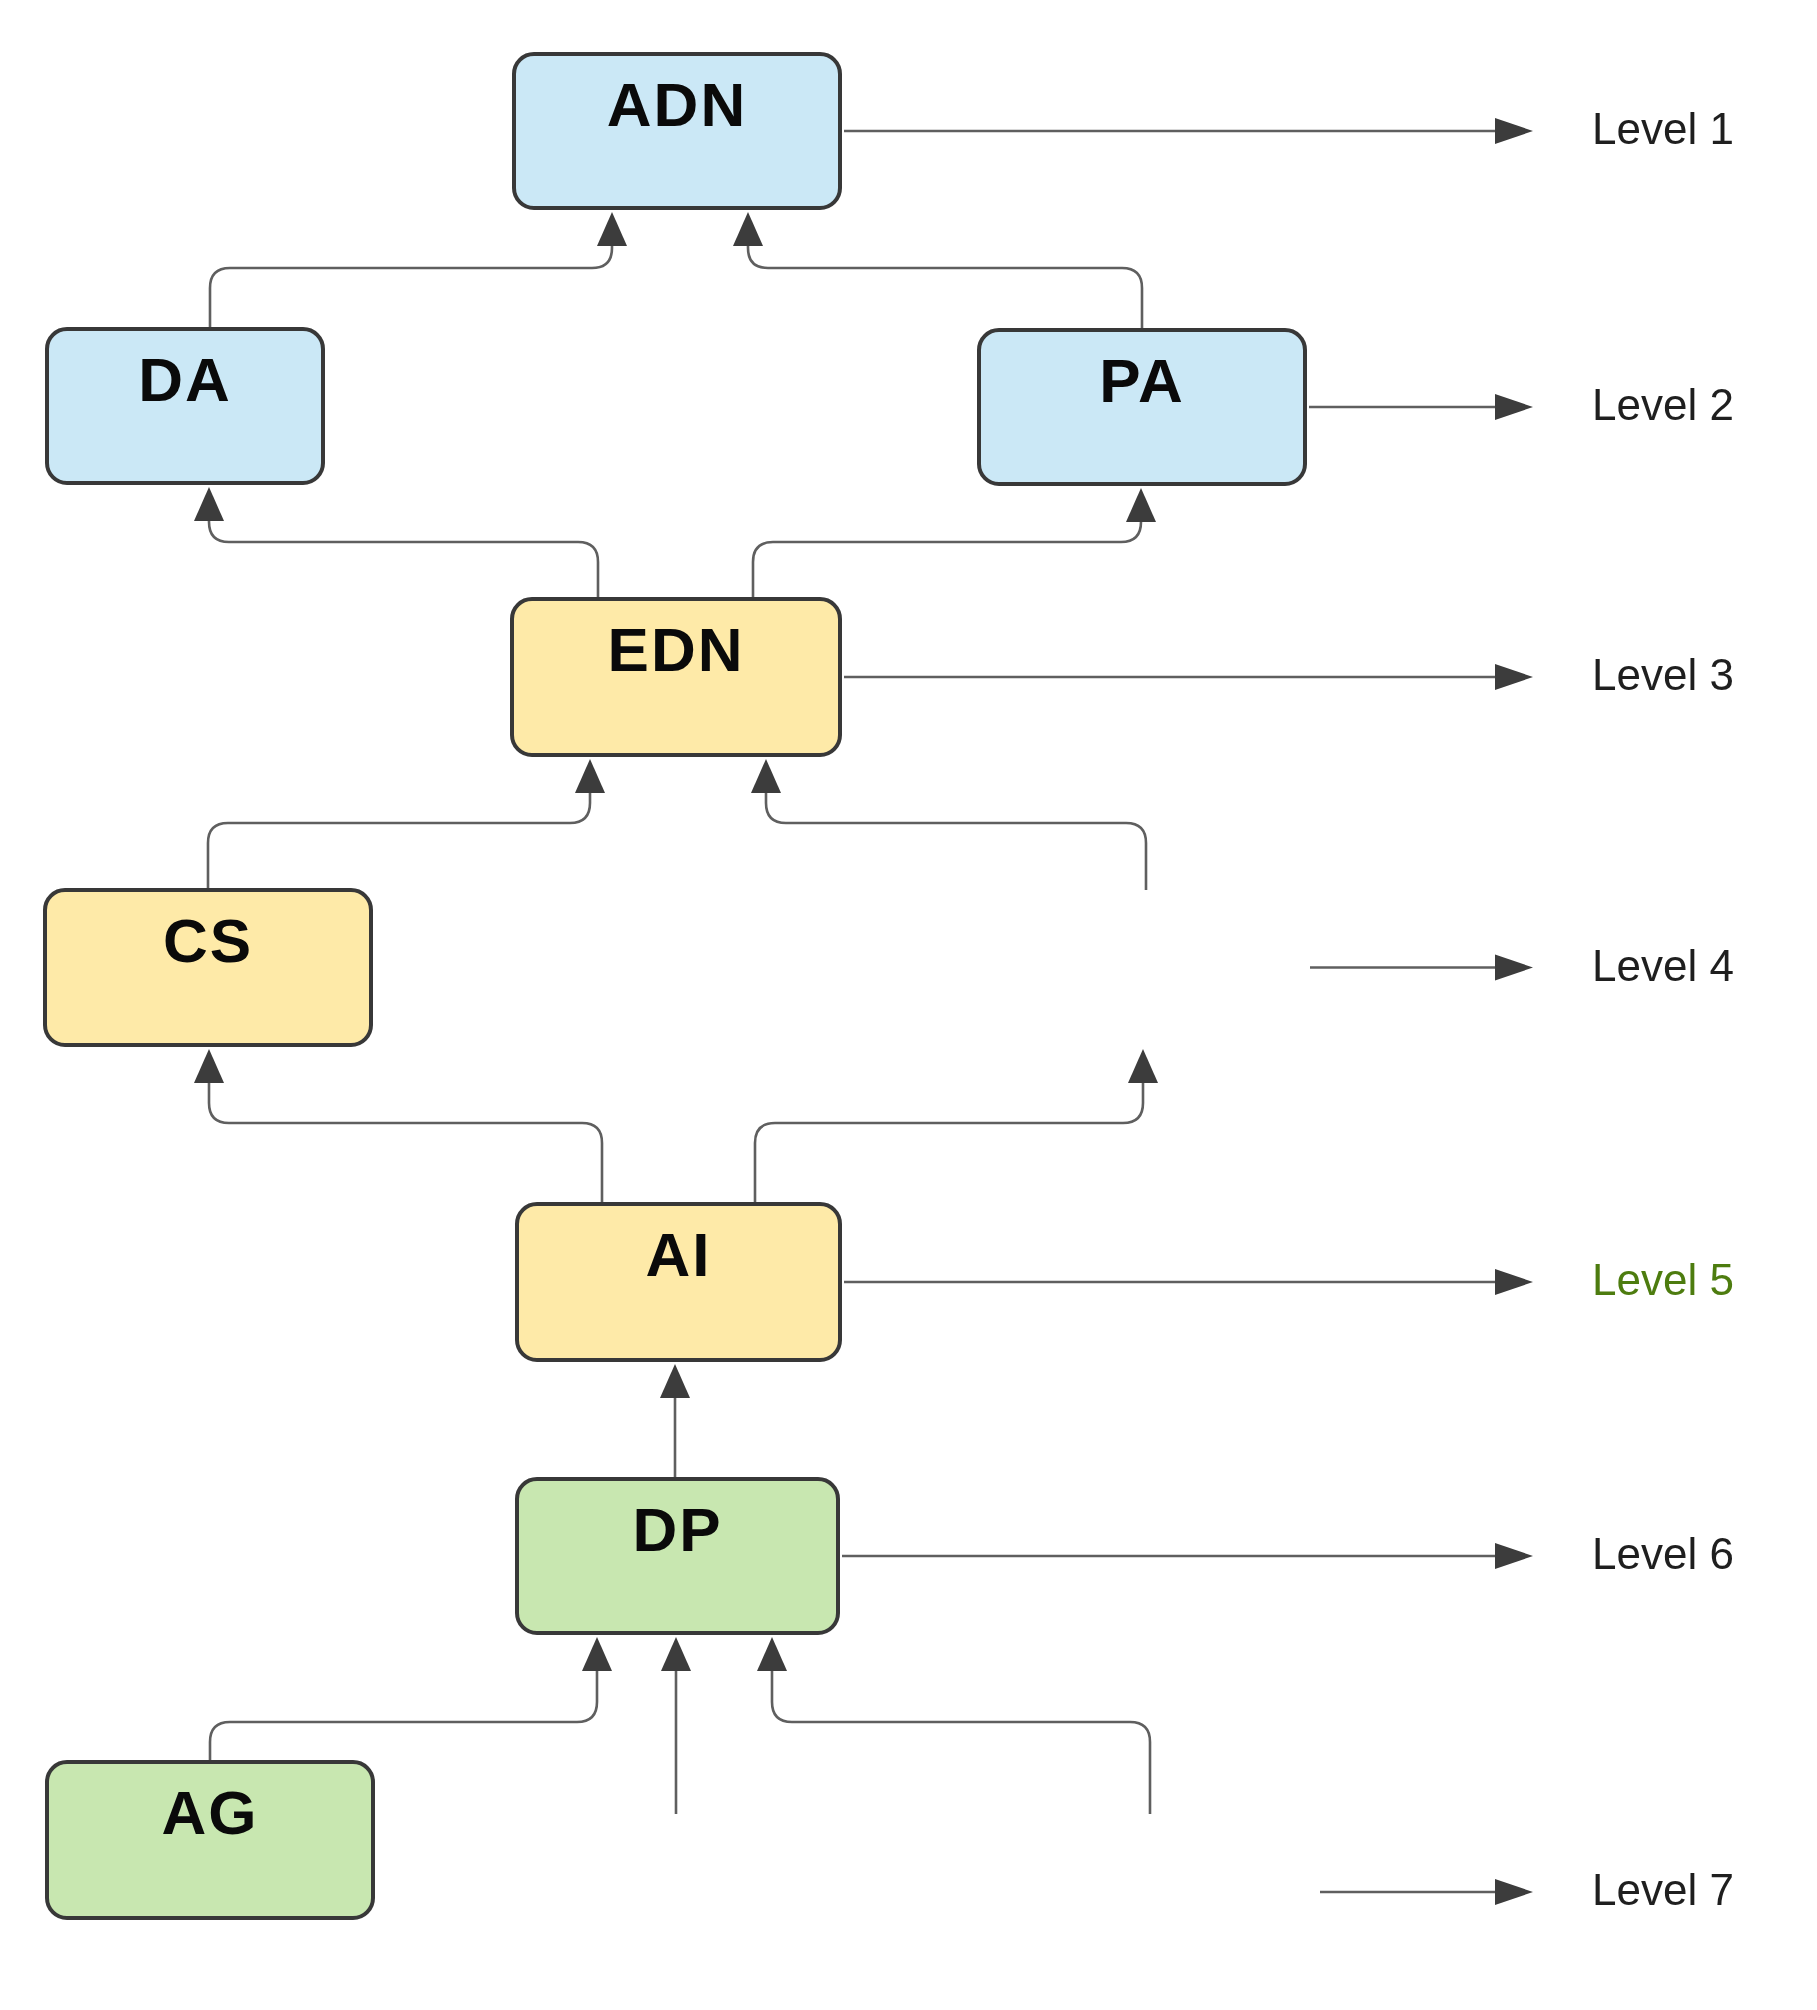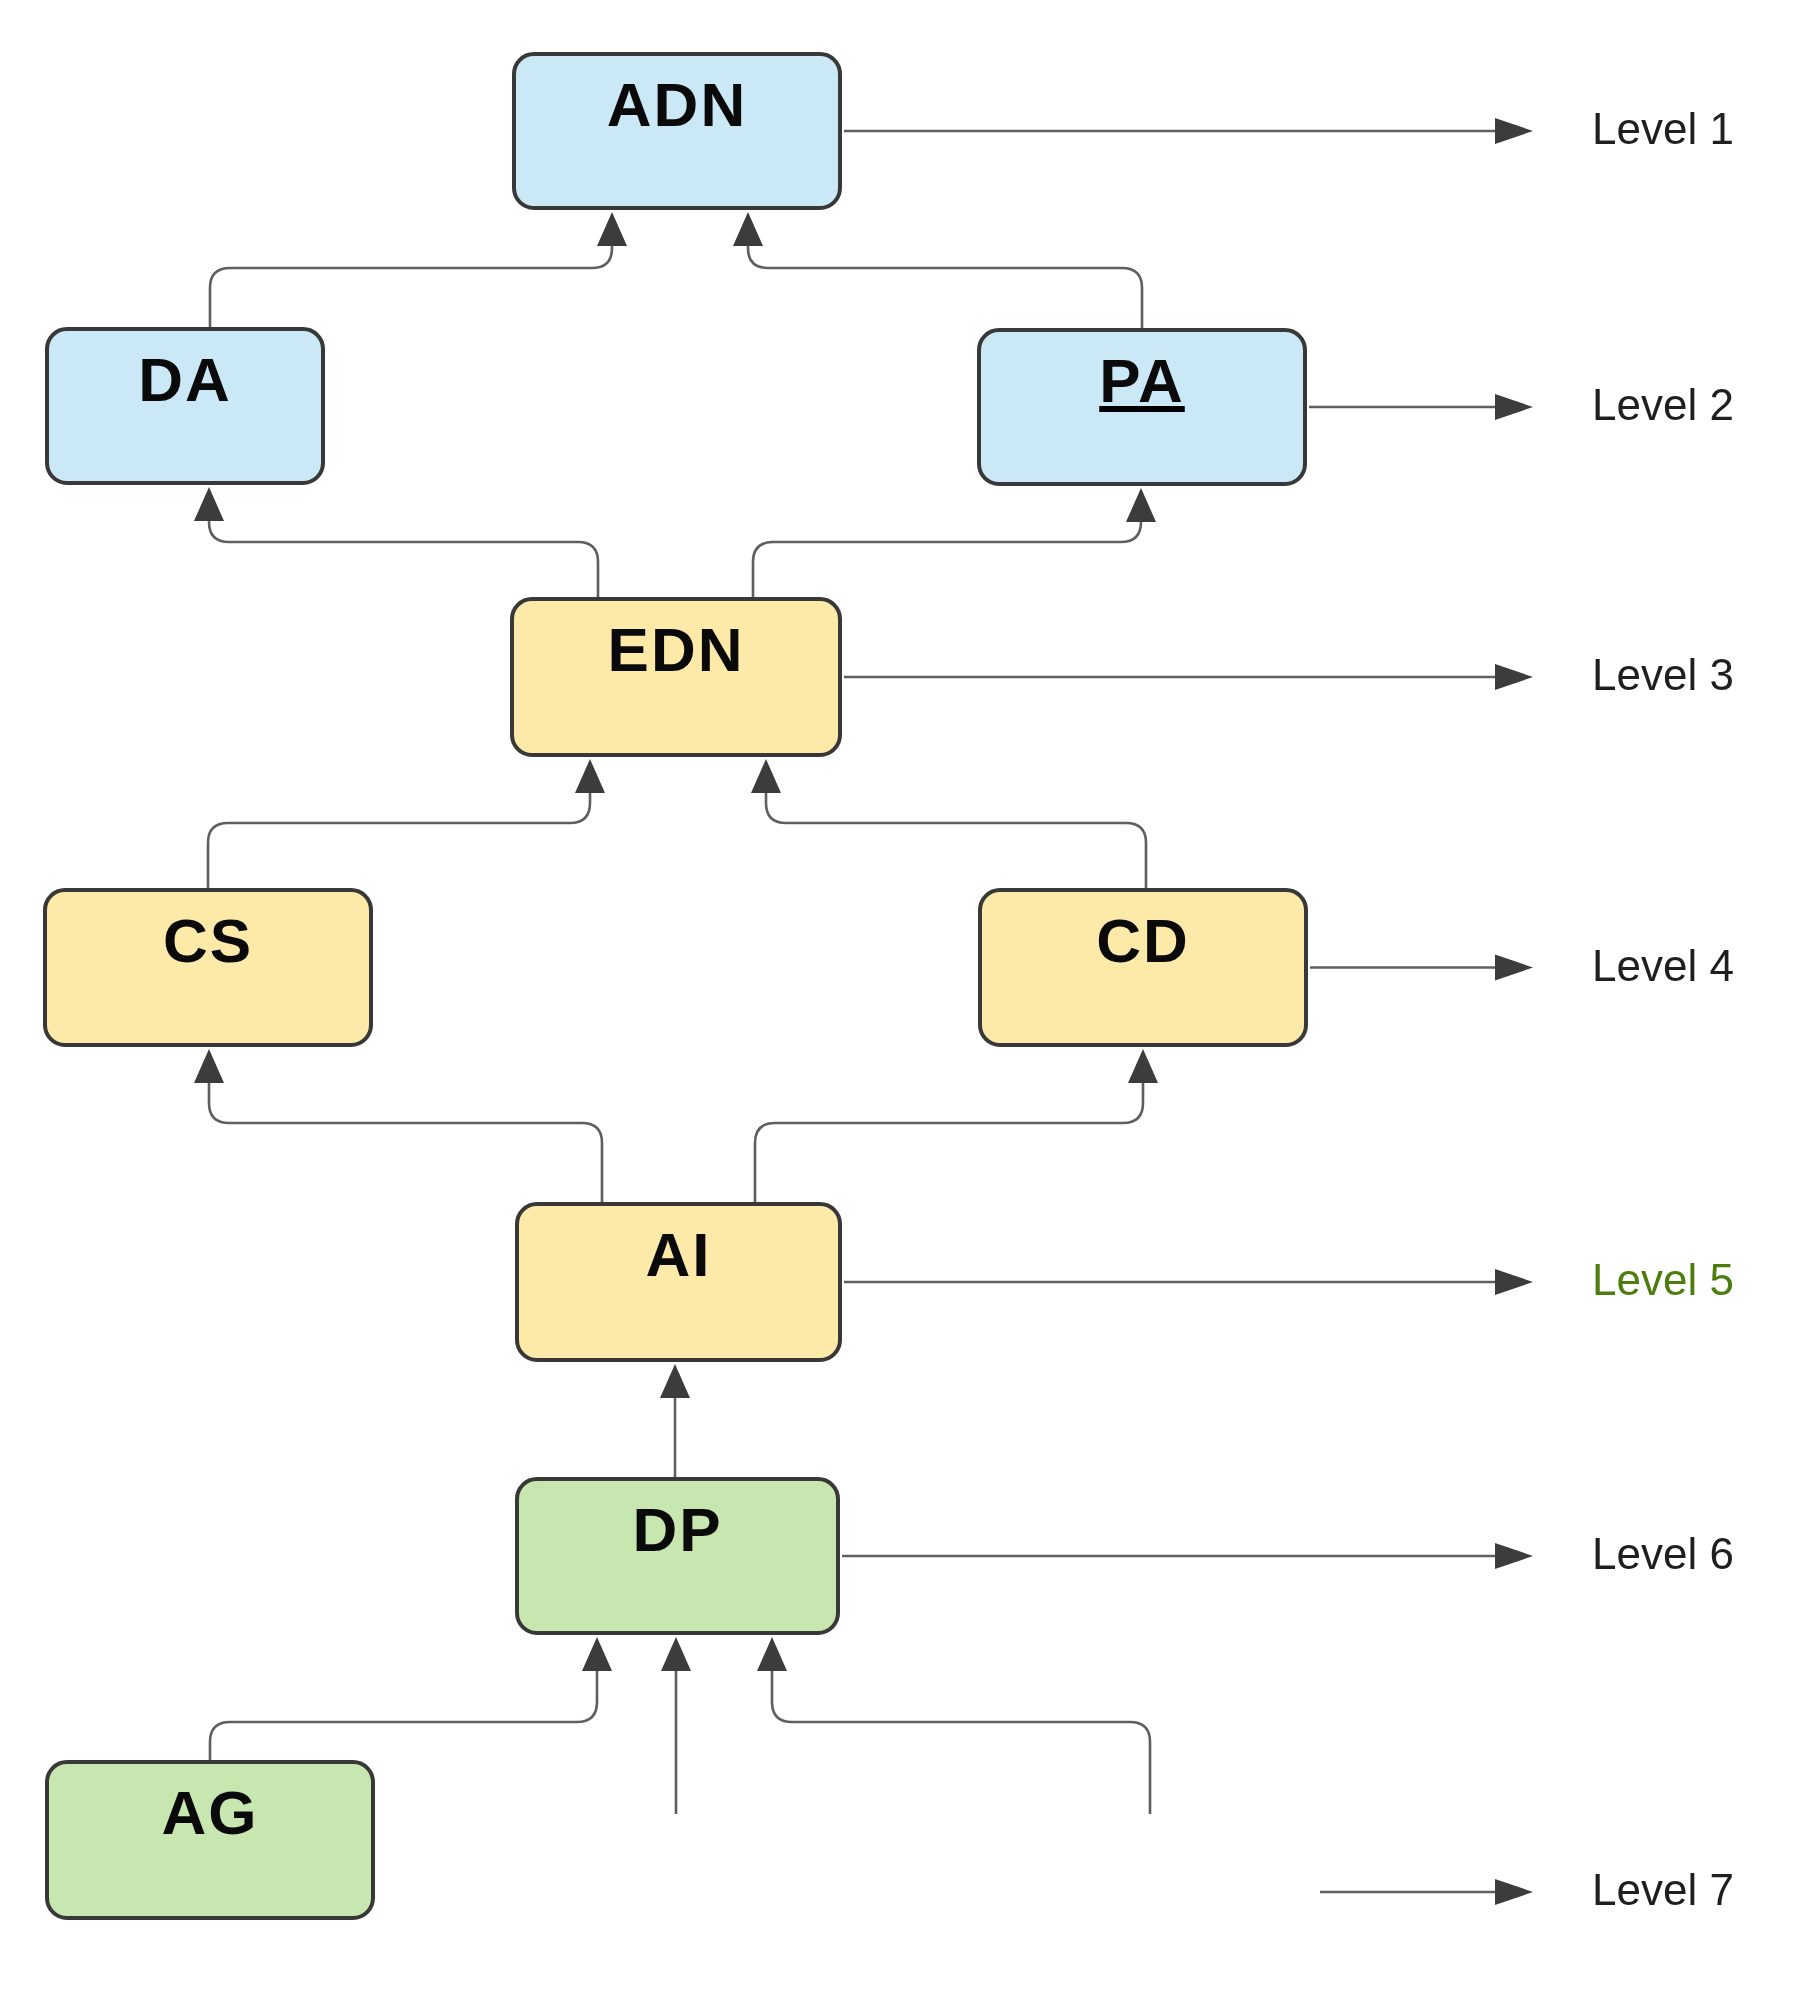--- a/index.html
+++ b/index.html
@@ -96,31 +96,28 @@
       <line x1="1320" y1="1892" x2="1501" y2="1892" stroke="#5f5f5f" stroke-width="2.6"></line>
       <polygon points="1533,1892 1495,1879 1495,1905" fill="#3c3c3c"></polygon>
     </svg>
 
   <div class="node" style="left: 512px; top: 52px; width: 330px; height: 158px; background: rgb(203, 232, 246); border-color: rgb(56, 56, 56);">
     <span class="node-label">ADN</span>
   </div>
   <div class="node" style="left: 45px; top: 327px; width: 280px; height: 158px; background: rgb(203, 232, 246); border-color: rgb(56, 56, 56);">
     <span class="node-label">DA</span>
   </div>
-  <div class="node" style="left: 977px; top: 328px; width: 330px; height: 158px; background: rgb(203, 232, 246); border-color: rgb(56, 56, 56); text-decoration: underline;">
+  <div class="node" style="left: 977px; top: 328px; width: 330px; height: 158px; background: rgb(203, 232, 246); border-color: rgb(56, 56, 56);">
     <span class="node-label">PA</span>
   </div>
   <div class="node" style="left: 510px; top: 597px; width: 332px; height: 160px; background: rgb(254, 234, 168); border-color: rgb(56, 56, 56);">
     <span class="node-label">EDN</span>
   </div>
   <div class="node" style="left: 43px; top: 888px; width: 330px; height: 159px; background: rgb(254, 234, 168); border-color: rgb(56, 56, 56);">
     <span class="node-label">CS</span>
-  </div>
-  <div class="node" style="left: 978px; top: 888px; width: 330px; height: 159px; background: rgb(254, 234, 168); border-color: rgb(56, 56, 56);">
-    <span class="node-label">CD</span>
   </div>
   <div class="node" style="left: 515px; top: 1202px; width: 327px; height: 160px; background: rgb(254, 234, 168); border-color: rgb(56, 56, 56);">
     <span class="node-label">AI</span>
   </div>
   <div class="node" style="left: 515px; top: 1477px; width: 325px; height: 158px; background: rgb(200, 231, 176); border-color: rgb(56, 56, 56);">
     <span class="node-label">DP</span>
   </div>
   <div class="node" style="left: 45px; top: 1760px; width: 330px; height: 160px; background: rgb(200, 231, 176); border-color: rgb(56, 56, 56);">
     <span class="node-label">AG</span>
   </div>

